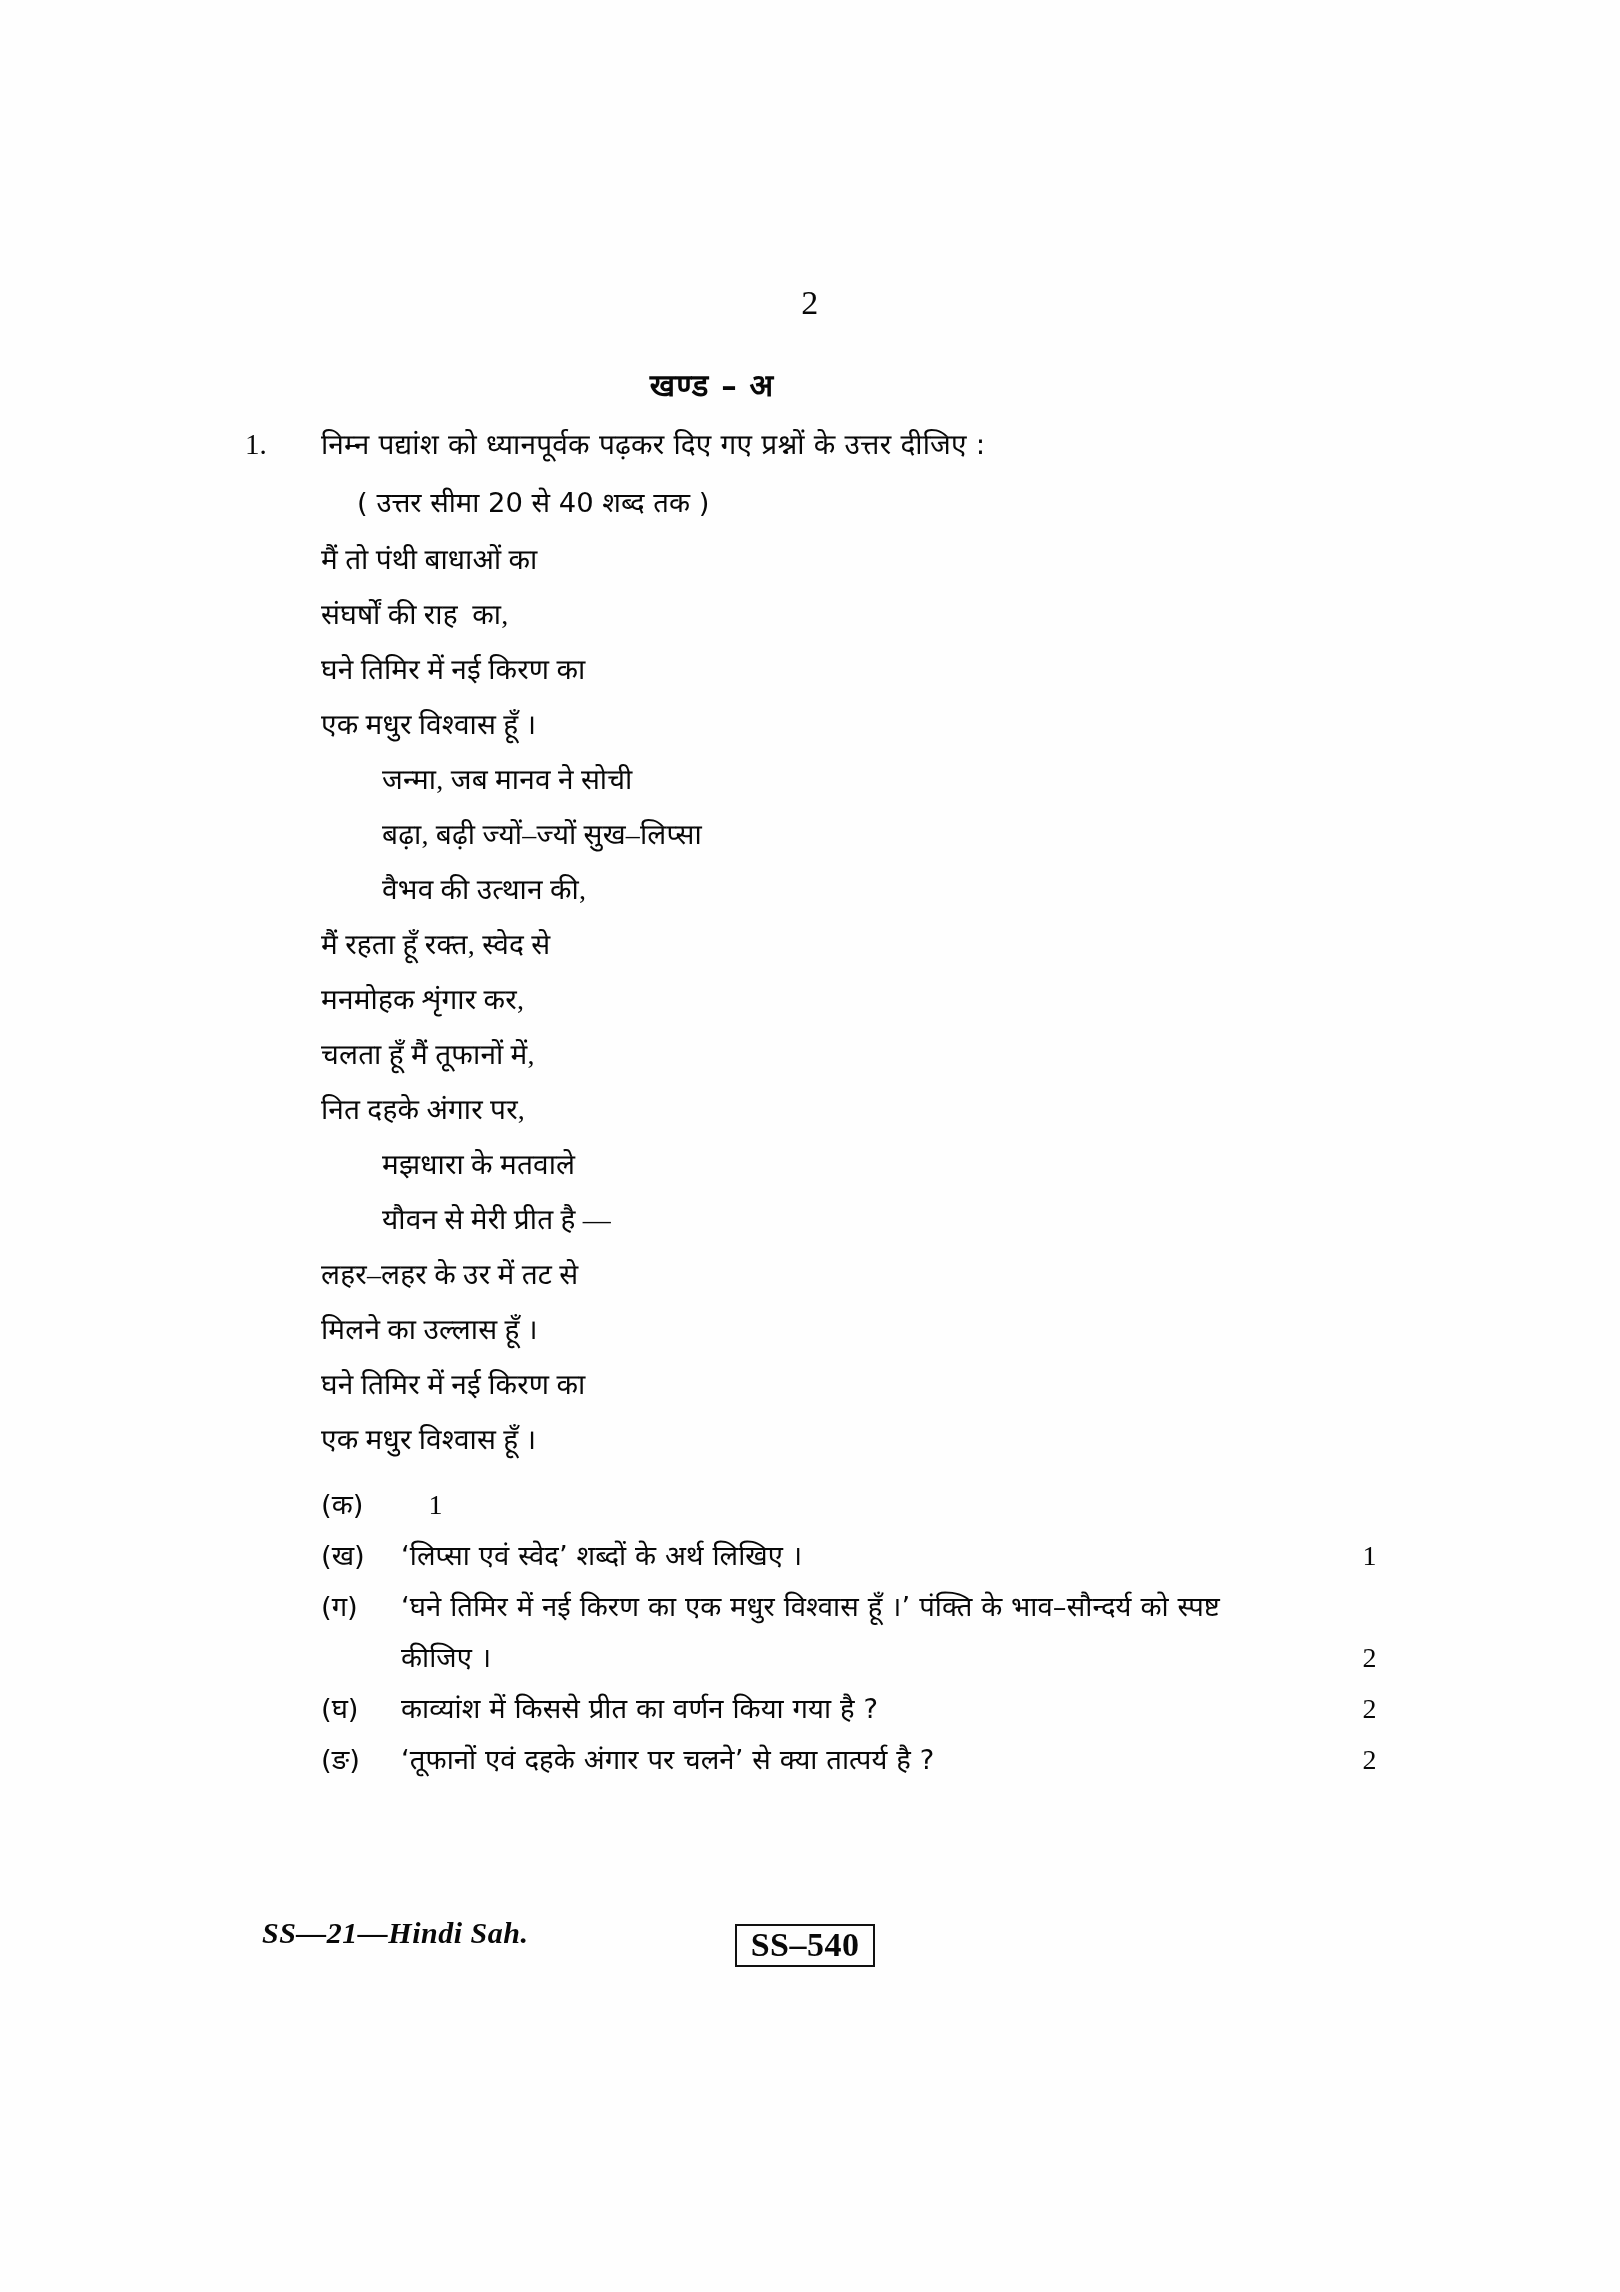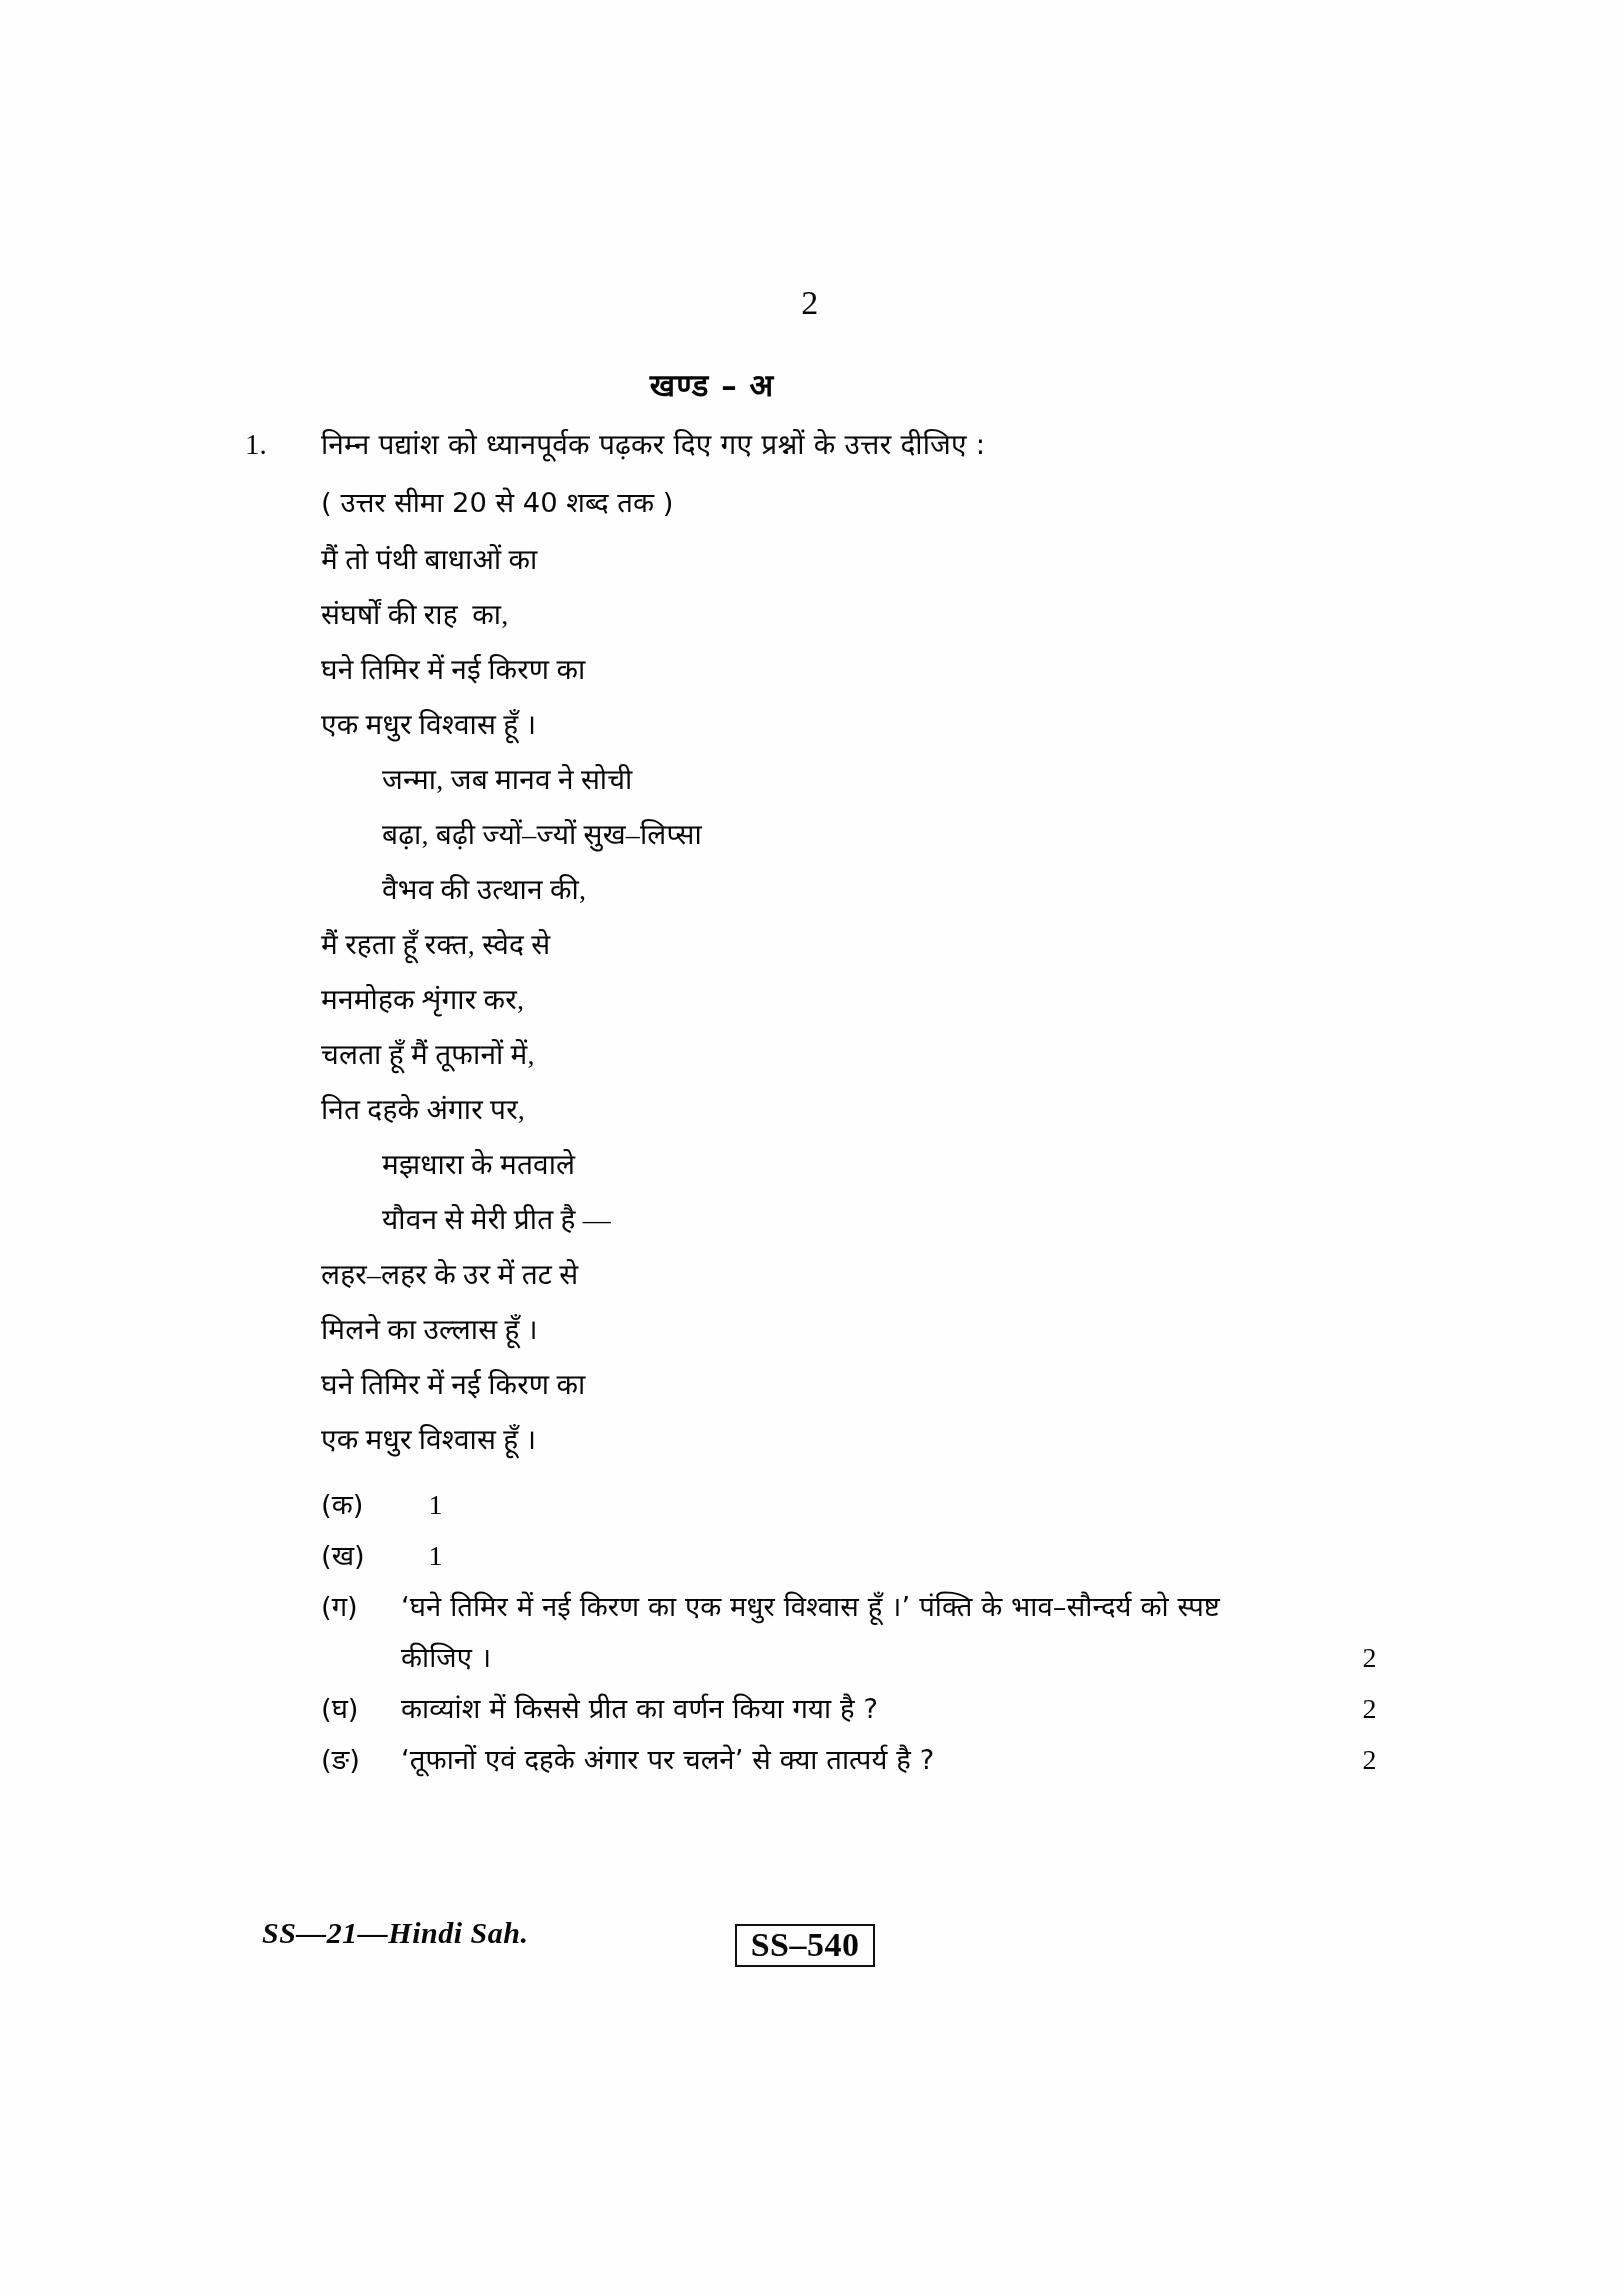--- a/index.html
+++ b/index.html
@@ -67,21 +67,21 @@
   }
   .q-text {
     flex: 1 1 auto;
     font-size: 28px;
     line-height: 49px;
     font-family: "DejaVu Sans", "Liberation Sans", sans-serif;
     letter-spacing: 0.2px;
   }
 
   .limit-line {
-    margin-left: 76px;
+    margin-left: 112px;
     font-size: 27.4px;
     line-height: 55px;
     font-family: "DejaVu Sans", "Liberation Sans", sans-serif;
     padding-top: 3.9px;
   }
 
   
   .poem {
     margin-left: 76px;
     margin-top: 2px;
@@ -206,20 +206,23 @@
 
     <div class="subq-list">
 
       <div class="subq">
         <div class="subq-label">(क)</div>
         <div class="subq-marks">1</div>
       </div>
 
       <div class="subq">
         <div class="subq-label">(ख)</div>
+        <div class="subq-body">
+          <span>‘लिप्सा एवं स्वेद’ शब्दों के अर्थ लिखिए  ।</span>
+        </div>
         <div class="subq-marks">1</div>
       </div>
 
       <div class="subq">
         <div class="subq-label">(ग)</div>
         <div class="subq-body">
           <span>‘घने तिमिर में नई किरण का एक मधुर विश्वास हूँ  ।’ पंक्ति के भाव–सौन्दर्य को स्पष्ट</span>
           <span class="cont">कीजिए ।</span>
         </div>
         <div class="subq-marks">2</div>

